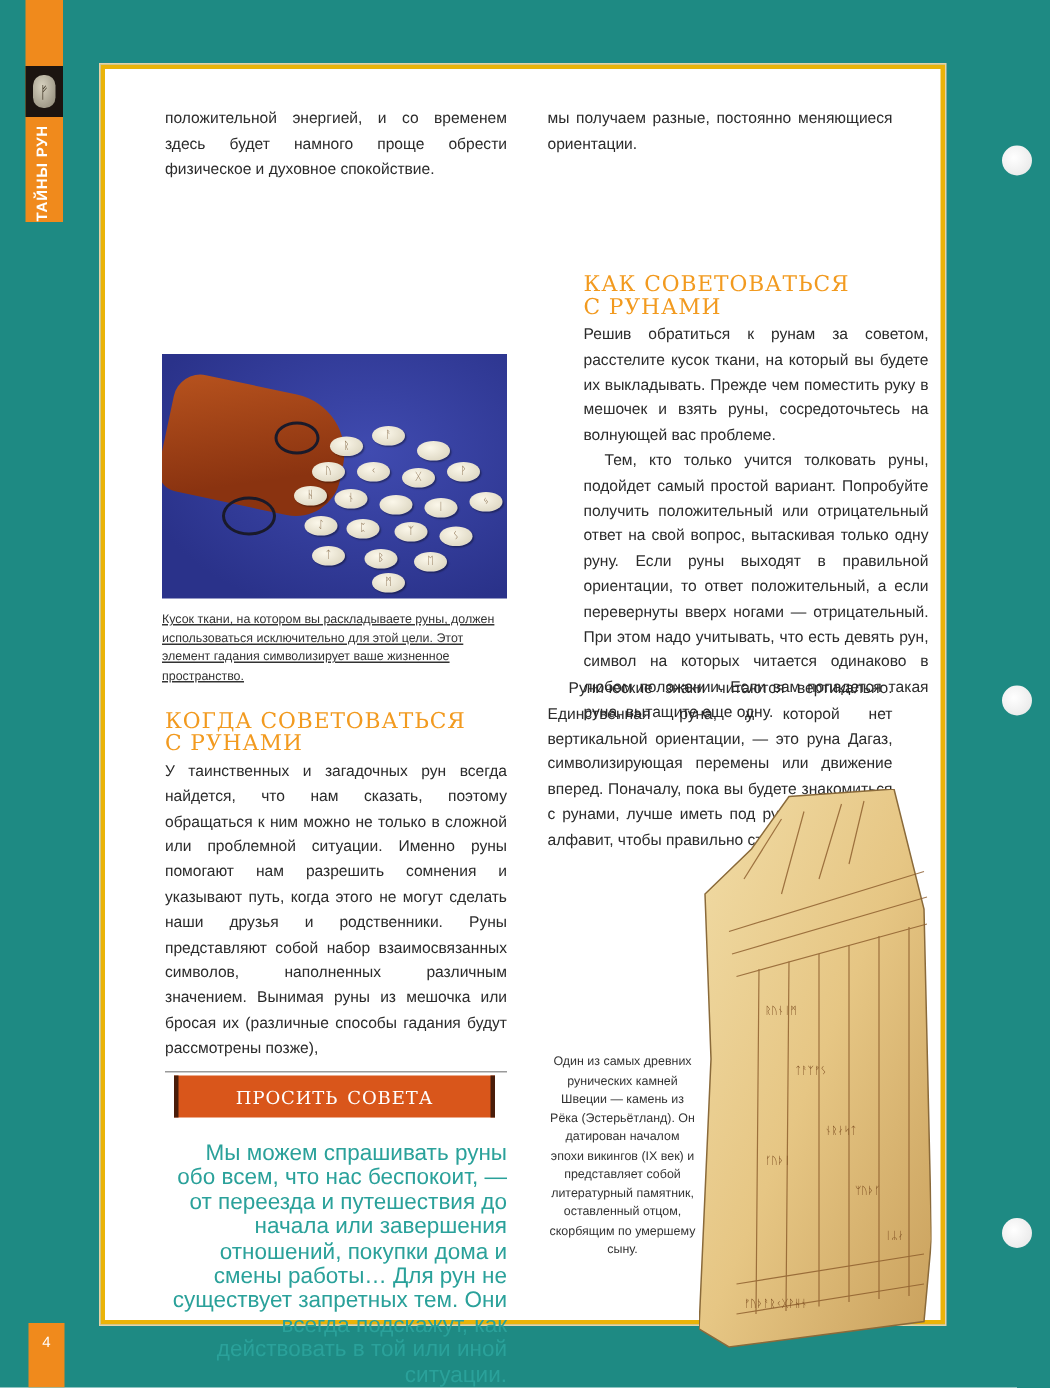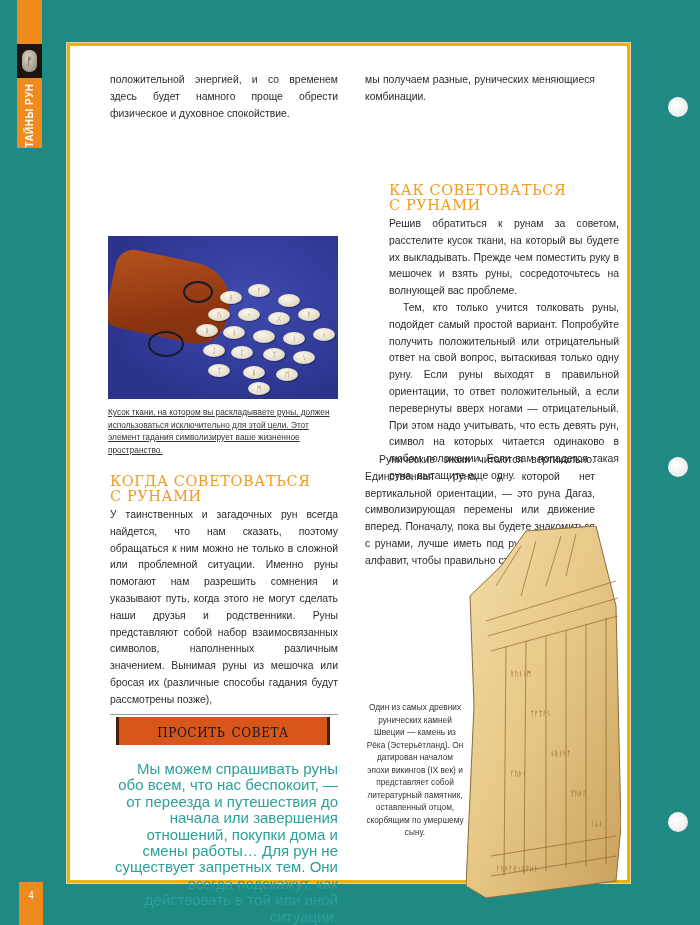--- a/index.html
+++ b/index.html
@@ -86,21 +86,21 @@
     position: absolute; left: 40px; top: 668px; width: 228px; height: 34px;
     border-top: 1px solid #9a9a9a;
   }
   .banner .bar {
     position: absolute; left: 6px; top: 2px; width: 214px; height: 28px;
     background: #d9561b;
     border-left: 3px solid #4a1d0a; border-right: 3px solid #4a1d0a;
     display: flex; align-items: center; justify-content: center;
   }
   .banner .bar span {
-    font-family: "DejaVu Serif", serif; color: #0f172a;
+    font-family: "DejaVu Serif", serif; color: #ffffff;
     font-size: 17px; font-variant: small-caps; text-transform: lowercase;
     letter-spacing: 0.6px;
   }
   .teal-box {
     position: absolute; left: 42px; top: 715px; width: 226px;
     color: #2aa19a; font-size: 15px; line-height: 16.4px; text-align: right;
   }
   .stone-photo {
     position: absolute; left: 466px; top: 526px; width: 155px; height: 375px;
   }
@@ -166,21 +166,21 @@
   </div>
 
   <div class="banner">
     <div class="bar">
       <span>Просить совета</span>
     </div>
   </div>
   <div class="teal-box">Мы можем спрашивать руны обо всем, что нас беспокоит, — от переезда и путешествия до начала или завершения отношений, покупки дома и смены работы… Для рун не существует запретных тем. Они всегда подскажут, как действовать в той или иной ситуации.</div>
 
   <div class="col col2">
-    <p>мы получаем разные, рунических меняющиеся комбинации.</p>
+    <p>мы получаем разные, постоянно меняющиеся ориентации.</p>
   </div>
 
   <div class="col" style="left:295px; top:137px; width:230px;margin-left:24px;">
     <div class="heading">
       <div>Как советоваться</div>
       <div>с рунами</div>
     </div>
     <p style="margin-top:3px;">Решив обратиться к рунам за советом, расстелите кусок ткани, на который вы будете их выкладывать. Прежде чем поместить руку в мешочек и взять руны, сосредоточьтесь на волнующей вас проблеме.</p>
     <p class="ind">Тем, кто только учится толковать руны, подойдет самый простой вариант. Попробуйте получить положительный или отрицательный ответ на свой вопрос, вытаскивая только одну руну. Если руны выходят в правильной ориентации, то ответ положительный, а если перевернуты вверх ногами — отрицательный. При этом надо учитывать, что есть девять рун, символ на которых читается одинаково в любом положении. Если вам попадется такая руна, вытащите еще одну.</p>
   </div>

